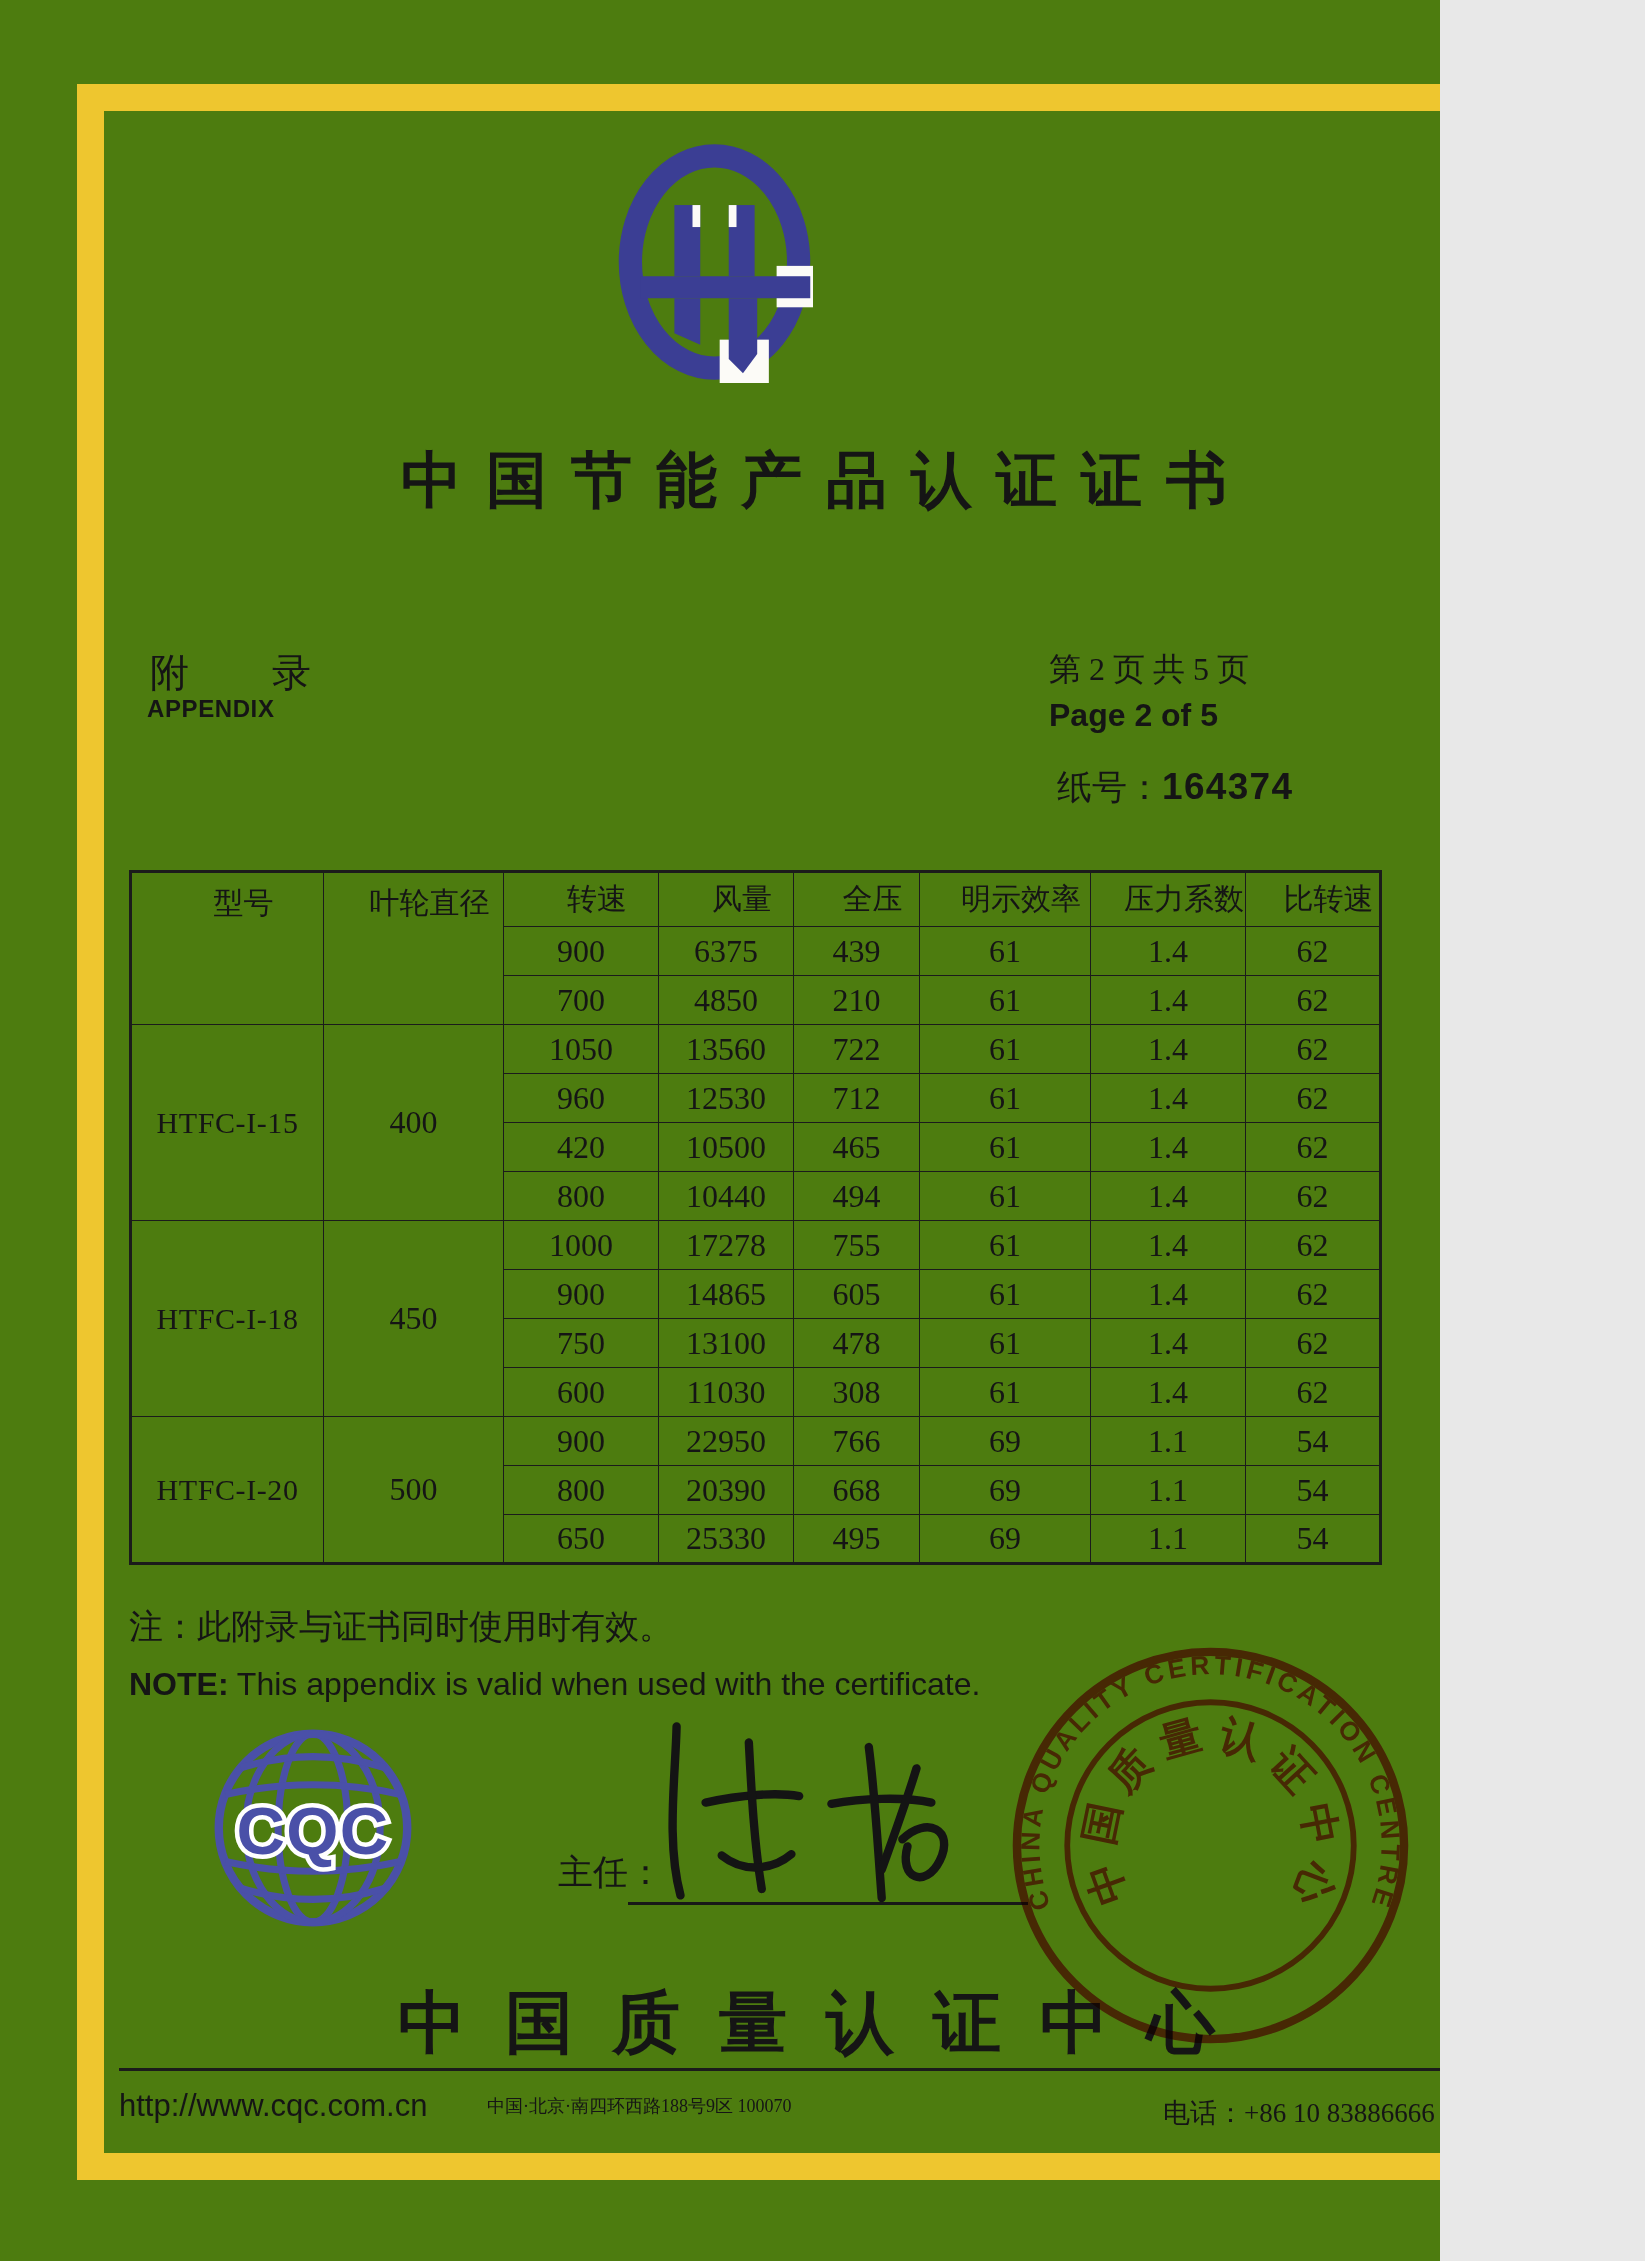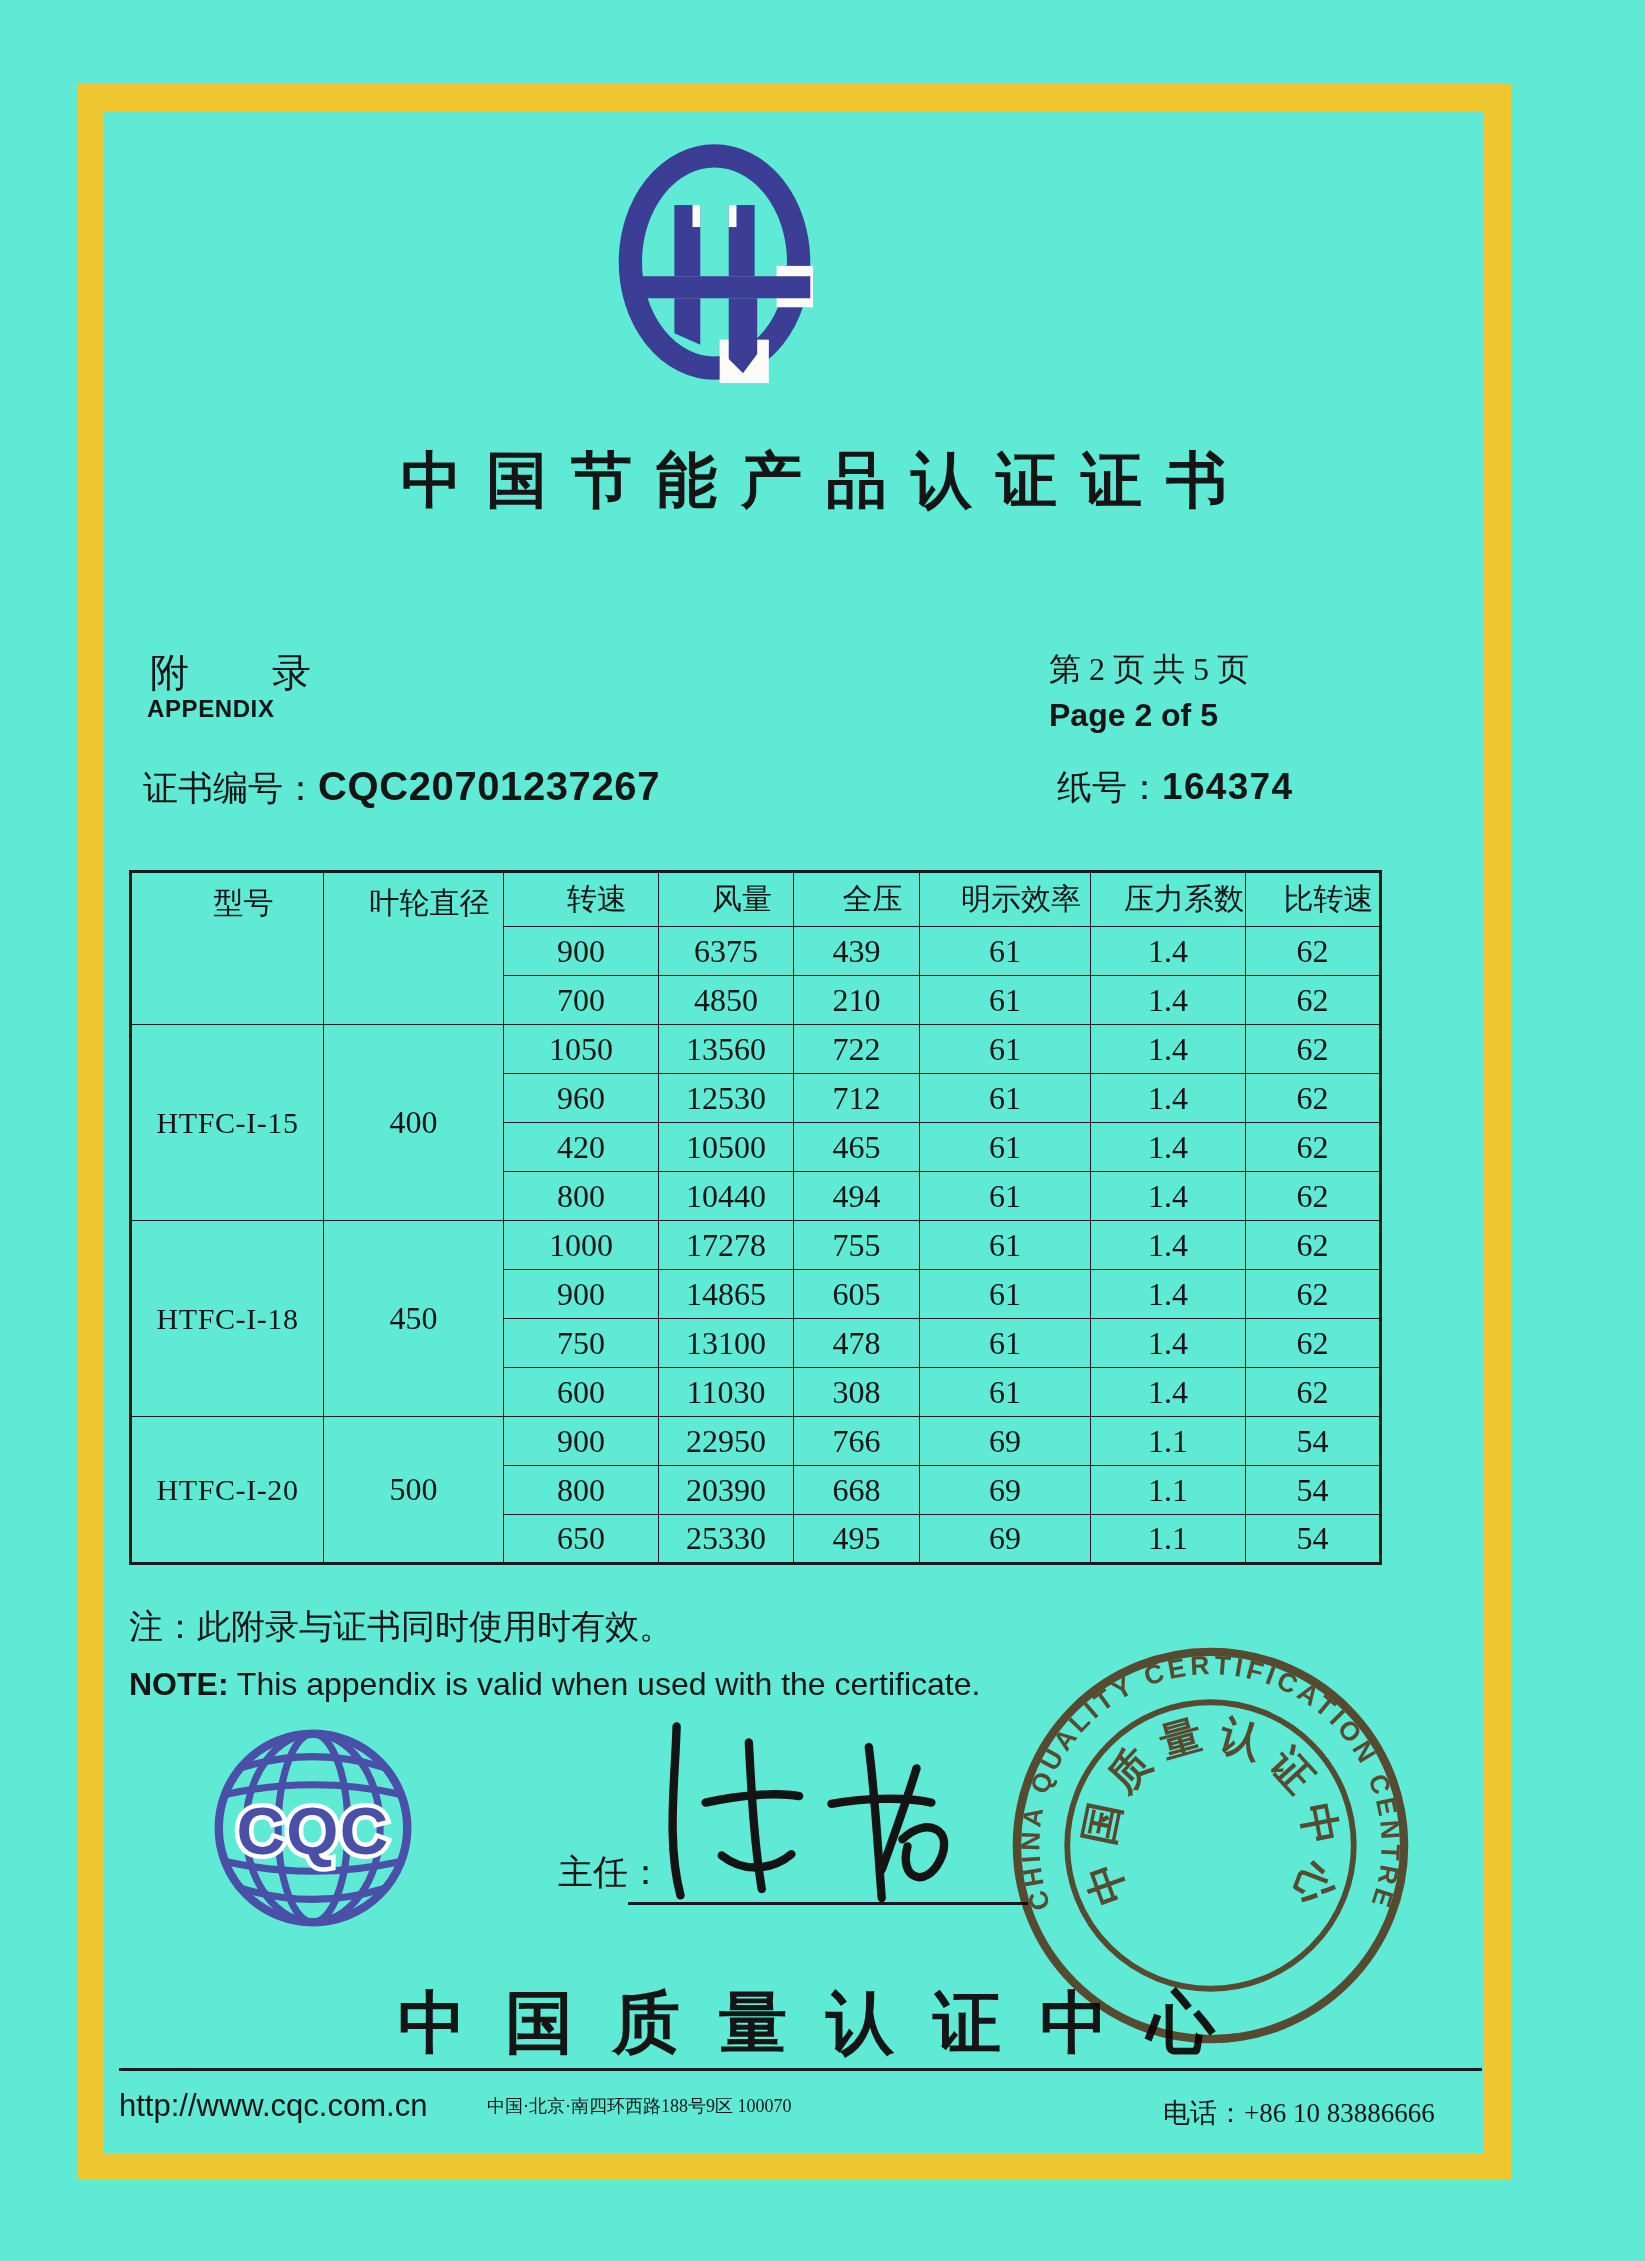--- a/index.html
+++ b/index.html
@@ -1,16 +1,16 @@
 <!DOCTYPE html>
 <html style="font-size:10.3px"><head>
 <meta charset="utf-8">
 <style>
   html,body{margin:0;padding:0;background:#e8e8e8;}
-  .page{position:relative;width:1645px;height:2261px;background:#5eead4;overflow:hidden;
+  .page{position:relative;width:1440px;height:2261px;background:#4d7c0f;overflow:hidden;
         font-family:"Liberation Serif","DejaVu Serif",serif;color:#151515;}
   .abs{position:absolute;}
   .frame{left:77px;top:84px;width:1434px;height:2096px;border:27px solid #eec62f;box-sizing:border-box;}
   .title{left:401px;top:440px;font-size:61px;font-weight:bold;letter-spacing:24px;white-space:nowrap;}
   .appendix-cn{left:150px;top:646px;font-size:39px;letter-spacing:83px;white-space:nowrap;}
   .appendix-en{left:147px;top:695px;font-size:24px;font-weight:bold;
                font-family:"Liberation Sans","DejaVu Sans",sans-serif;letter-spacing:0.6px;}
   .certno{left:143px;top:764px;font-size:35px;white-space:nowrap;}
   .certno .val{font-family:"Liberation Sans","DejaVu Sans",sans-serif;font-weight:bold;font-size:40px;letter-spacing:0.6px;}
   .page-cn{left:1049px;top:648px;font-size:32px;white-space:nowrap;}
@@ -63,23 +63,20 @@
     <rect x="22" y="-88" width="12" height="34" fill="#fcfbf7"></rect>
     <polygon points="-62,56 -22,56 -22,128 -62,110" fill="#3b3e94"></polygon>
     <polygon points="22,56 66,56 66,142 44,172 22,150" fill="#3b3e94"></polygon>
   </svg>
 
   <div class="abs title">中国节能产品认证证书</div>
 
   <div class="abs appendix-cn">附录</div>
   <div class="abs appendix-en">APPENDIX</div>
 
-  <div class="abs certno">
-    <span>证书编号：</span><span class="val">CQC20701237267</span>
-  </div>
 
   <div class="abs page-cn">第 2 页 共 5 页</div>
   <div class="abs page-en">Page 2 of 5</div>
   <div class="abs paperno">
     <span>纸号：</span><span class="val">164374</span>
   </div>
 
   <table class="spec">
     <colgroup>
       <col style="width:193px">

